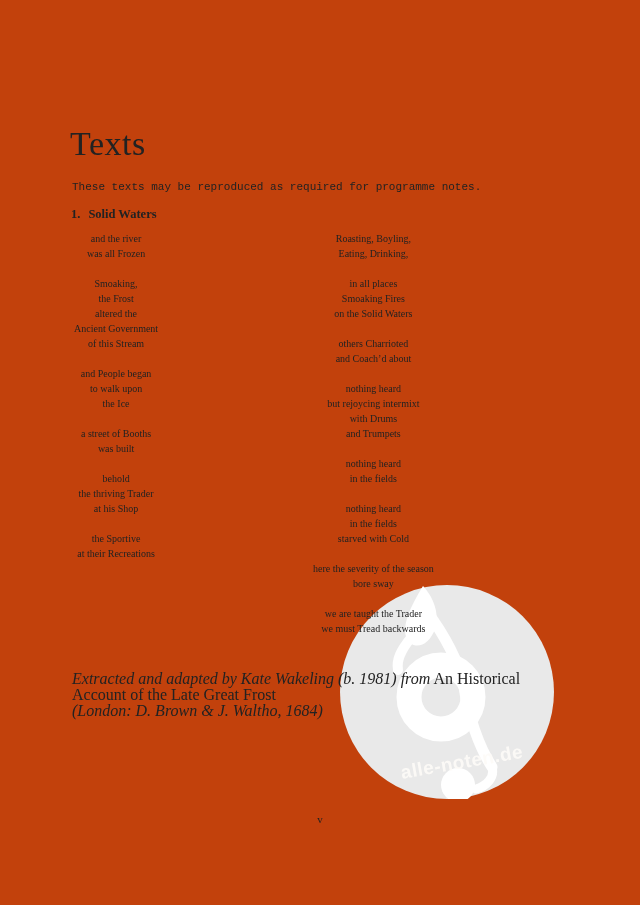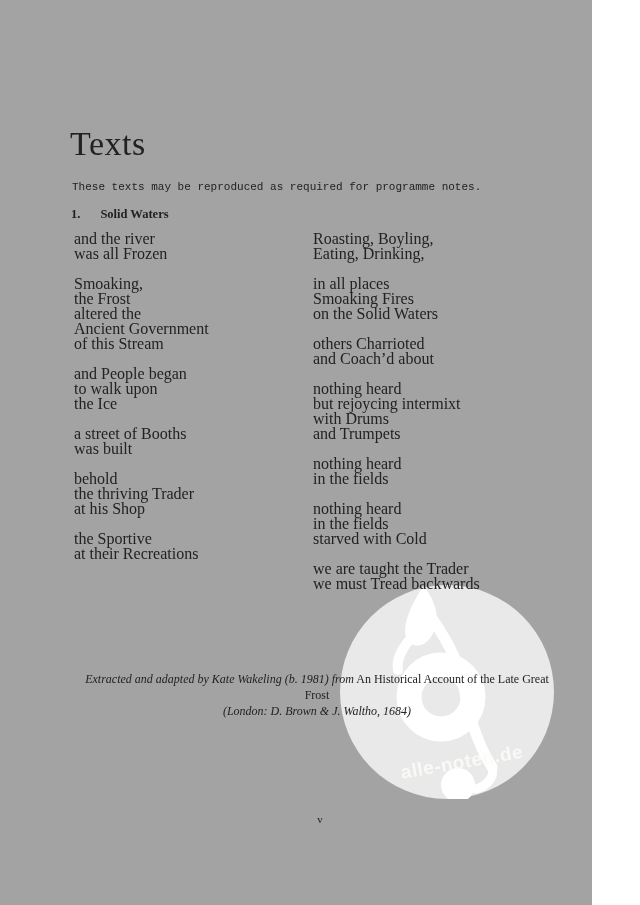--- a/index.html
+++ b/index.html
@@ -1,49 +1,50 @@
 <!DOCTYPE html>
 <html><head>
 <meta charset="utf-8">
 <style>
   html,body{margin:0;padding:0;background:#ffffff;}
   .page{
     position:relative;
-    width:592px;height:905px;
-    background:#a3a3a3;
+    width:640px;height:905px;
+    background:#c2410c;
     color:#222222;
     font-family:"Liberation Serif", serif;
     overflow:hidden;
   }
   .layer{position:absolute;z-index:1;}
   .page-title{
     left:70px;top:103px;
     font-size:34px;line-height:36px;font-weight:400;
     letter-spacing:0.5px;
   }
   .intro{
     left:72px;top:169px;
     font-size:11px;line-height:15px;font-family:Liberation Mono, monospace;
   }
   .section-heading{
     left:71px;top:207px;
     font-size:12.5px;line-height:15px;font-weight:bold;
   }
-  .section-heading .sec-title{margin-left:20px;text-align:right;}
+  .section-heading .sec-title{margin-left:8px;text-align:right;}
   .poem-col{
     top:231px;
-    font-size:16px;line-height:15px;
+    font-size:10px;line-height:15px;
     white-space:nowrap;
+    text-align:center;
   }
   .poem-col.left{left:74px;}
   .poem-col.right{left:313px;}
   .stanza{margin:0 0 15px 0;}
   .attribution{
     left:72px;top:671px;width:490px;
-    font-size:12px;line-height:16px;text-align:center;
+    font-size:16px;line-height:16px;
   }
   .it{font-style:italic;}
   .rm{font-style:normal;}
   .page-number{
     left:0;top:812px;width:640px;
     text-align:center;
     font-size:11px;line-height:14px;
   }
   .watermark{
     position:absolute;
@@ -119,20 +120,24 @@
       <div class="stanza">
         <div>nothing heard</div>
         <div>in the fields</div>
       </div>
       <div class="stanza">
         <div>nothing heard</div>
         <div>in the fields</div>
         <div>starved with Cold</div>
       </div>
       <div class="stanza">
+        <div>here the severity of the season</div>
+        <div>bore sway</div>
+      </div>
+      <div class="stanza">
         <div>we are taught the Trader</div>
         <div>we must Tread backwards</div>
       </div>
     </div>
 
   <div class="layer attribution">
     <div class="attr-line"><span class="it">Extracted and adapted by Kate Wakeling (b. 1981) from</span> <span class="rm">An Historical Account of the Late Great Frost</span></div>
     <div class="attr-line it">(London: D. Brown &amp; J. Waltho, 1684)</div>
   </div>
 

